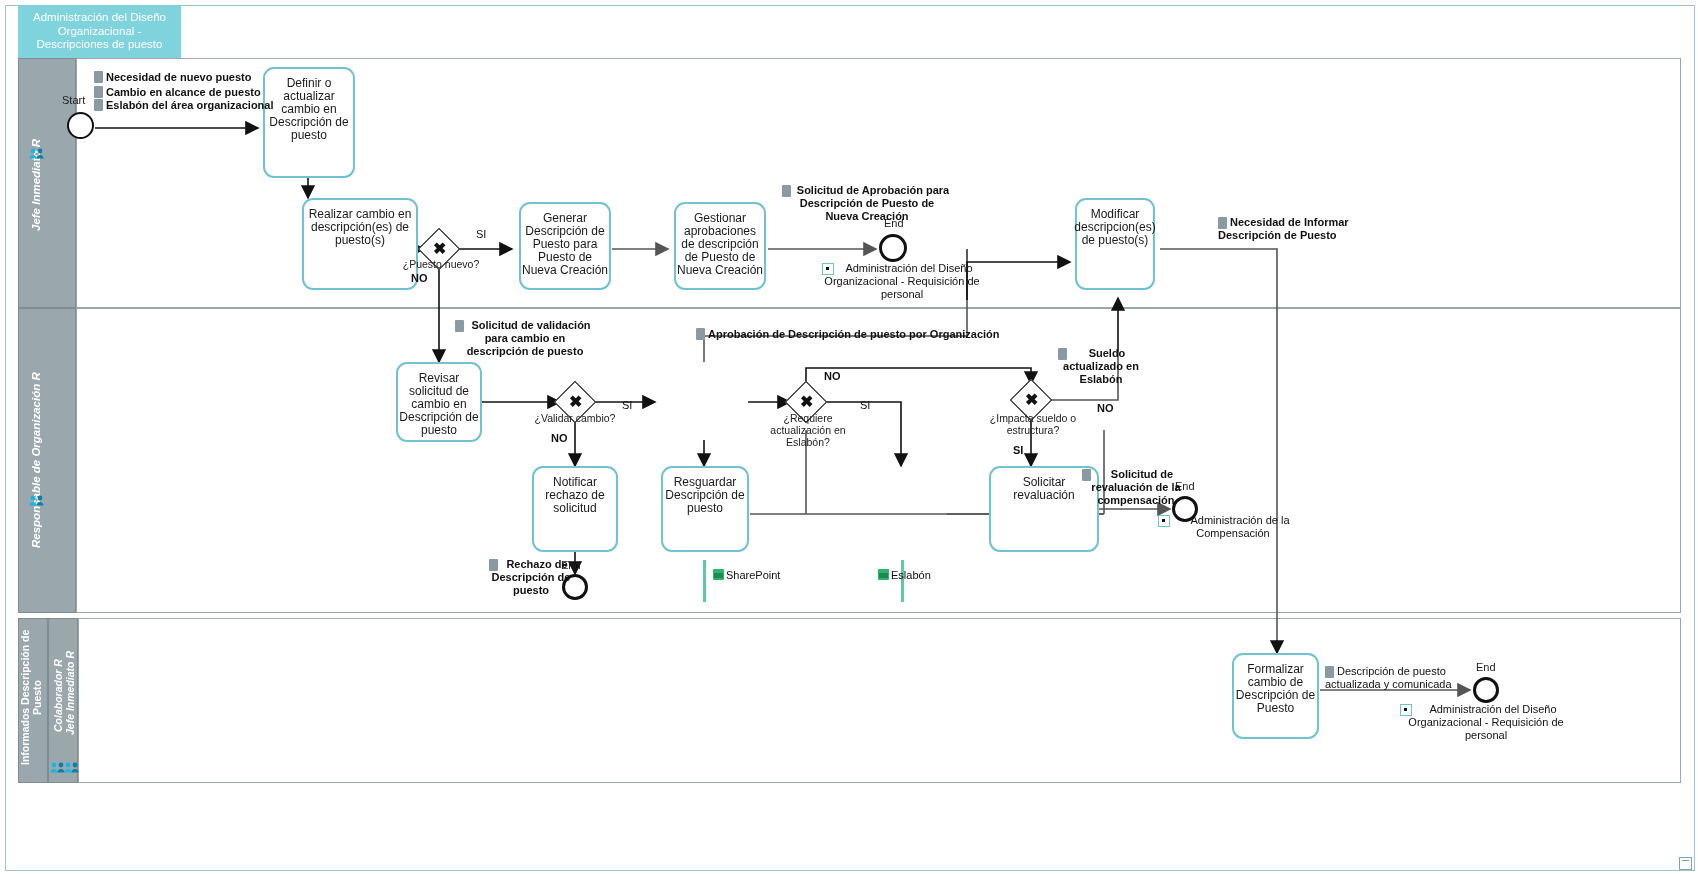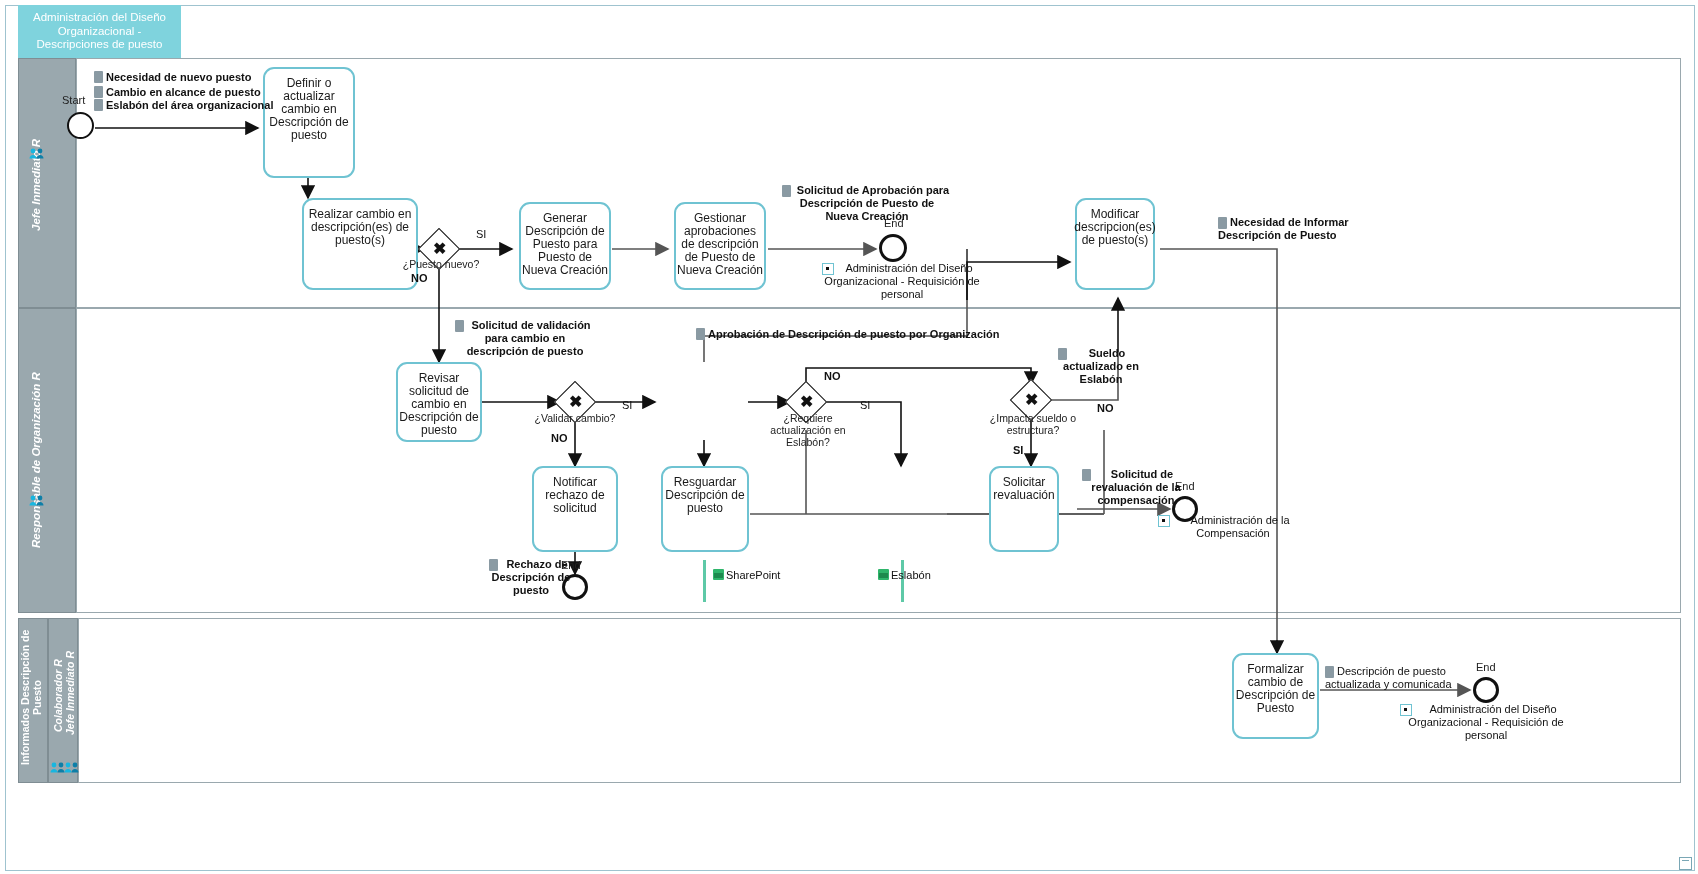--- a/index.html
+++ b/index.html
@@ -204,21 +204,21 @@
 
   <div class="task" style="left:263px;top:67px;width:92px;height:111px;">Definir o actualizar cambio en Descripción de puesto</div>
   <div class="task" style="left:263px;top:198px;width:116px;height:92px;margin-left:39px;">Realizar cambio en descripción(es) de puesto(s)</div>
   <div class="task" style="left:519px;top:202px;width:92px;height:88px;">Generar Descripción de Puesto para Puesto de Nueva Creación</div>
   <div class="task" style="left:674px;top:202px;width:92px;height:88px;">Gestionar aprobaciones de descripción de Puesto de Nueva Creación</div>
   <div class="task" style="left:1075px;top:198px;width:80px;height:92px;">Modificar descripcion(es) de puesto(s)</div>
 
   <div class="task" style="left:396px;top:362px;width:86px;height:80px;">Revisar solicitud de cambio en Descripción de puesto</div>
   <div class="task" style="left:532px;top:466px;width:86px;height:86px;">Notificar rechazo de solicitud</div>
   <div class="task" style="left:661px;top:466px;width:88px;height:86px;">Resguardar Descripción de puesto</div>
-  <div class="task" style="left:989px;top:466px;width:70px;height:86px;">Solicitar revaluación</div>
+  <div class="task" style="left:989px;top:466px;width:110px;height:86px;">Solicitar revaluación</div>
 
   <div class="task" style="left:1232px;top:653px;width:87px;height:86px;">Formalizar cambio de Descripción de Puesto</div>
 
   <div class="gw" style="left:424px;top:234px;"></div>
   <div class="gw-x" style="left:433px;top:239px;">✖</div>
   <div class="gw-cap" style="left:386px;top:258px;width:110px;">¿Puesto nuevo?</div>
   <div class="flow-lab" style="left:476px;top:228px;">SI</div>
   <div class="flow-lab b" style="left:411px;top:272px;">NO</div>
 
   <div class="gw" style="left:560px;top:387px;"></div>

